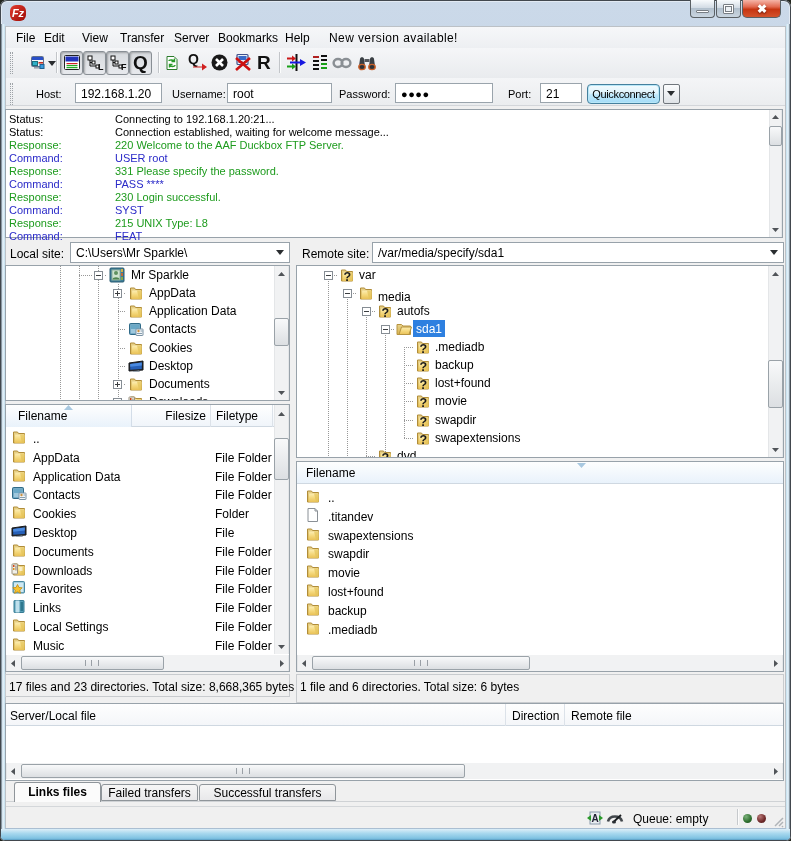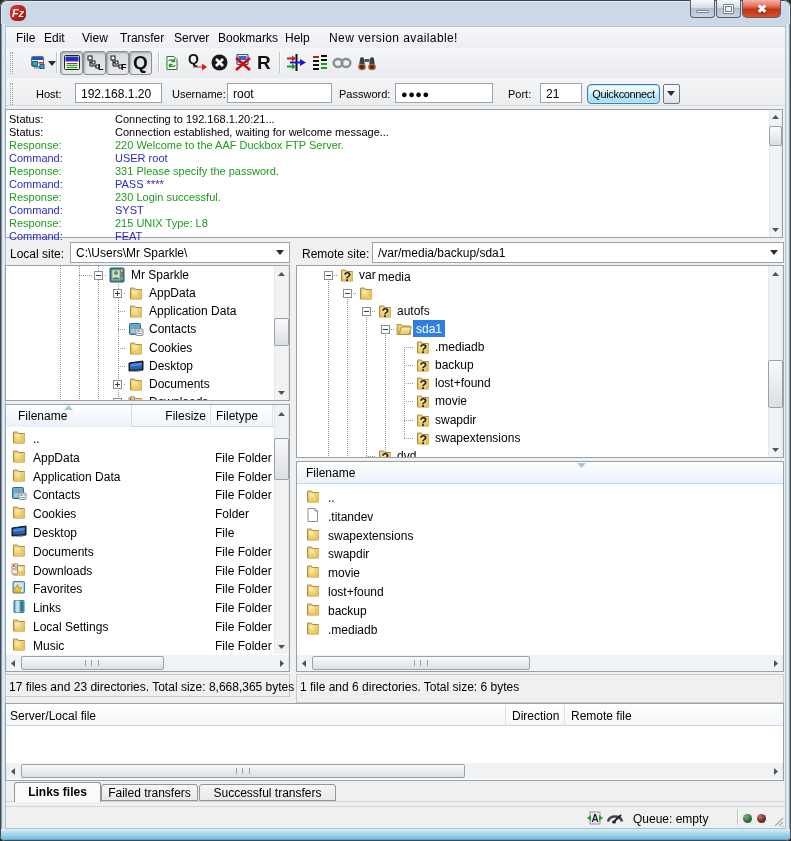--- a/index.html
+++ b/index.html
@@ -273,21 +273,21 @@
 <div class="sbb abs" style="left:769px;top:223px;width:13px;height:14px"></div>
 <svg width="7" height="4" style="left:772px;top:228px">
       <path d="M0 0 L7 0 L3.5 4 Z" fill="#505458"></path>
     </svg>
 <span class="sitelabel abs" style="left:10px;top:247px">Local site:</span>
 <div class="combo abs" style="left:70px;top:242px;width:220px">C:\Users\Mr Sparkle\</div>
 <svg width="8" height="5" style="left:276px;top:250px">
       <path d="M0 0 L8 0 L4 5 Z" fill="#2a2d30"></path>
     </svg>
 <span class="sitelabel abs" style="left:302px;top:247px">Remote site:</span>
-<div class="combo abs" style="left:372px;top:242px;width:412px">/var/media/backup/sda1</div>
+<div class="combo abs" style="left:372px;top:242px;width:412px">/var/media/specify/sda1</div>
 <svg width="8" height="5" style="left:770px;top:250px">
       <path d="M0 0 L8 0 L4 5 Z" fill="#2a2d30"></path>
     </svg>
 <div class="box" style="left:5px;top:265px;width:285px;height:136px"></div>
 <div class="abs" style="left:6px;top:266px;width:267px;height:134px;overflow:hidden" id="ltree">
 <div class="vdot" style="left:54px;top:0px;height:134px"></div>
 <div class="vdot" style="left:73px;top:0px;height:134px"></div>
 <div class="vdot" style="left:92px;top:0px;height:134px"></div>
 <div class="vdot" style="left:112px;top:18px;height:116px"></div>
 <div class="hdot" style="left:73px;top:9px;width:14px"></div>
@@ -369,21 +369,21 @@
         <use href="#folderq"></use>
       </svg>
 <div class="trow" style="left:62px;top:2px">var</div>
 <div class="exp" style="left:46px;top:23px">
         <i></i>
       </div>
 <div class="hdot" style="left:56px;top:27px;width:4px"></div>
 <svg width="16" height="16" style="left:61px;top:19px">
         <use href="#folder"></use>
       </svg>
-<div class="trow" style="left:81px;top:4px">media</div>
+<div class="trow" style="left:81px;top:24px">media</div>
 <div class="exp" style="left:65px;top:41px">
         <i></i>
       </div>
 <div class="hdot" style="left:75px;top:45px;width:4px"></div>
 <svg width="16" height="16" style="left:80px;top:37px">
         <use href="#folderq"></use>
       </svg>
 <div class="trow" style="left:100px;top:38px">autofs</div>
 <div class="exp" style="left:84px;top:59px">
         <i></i>

